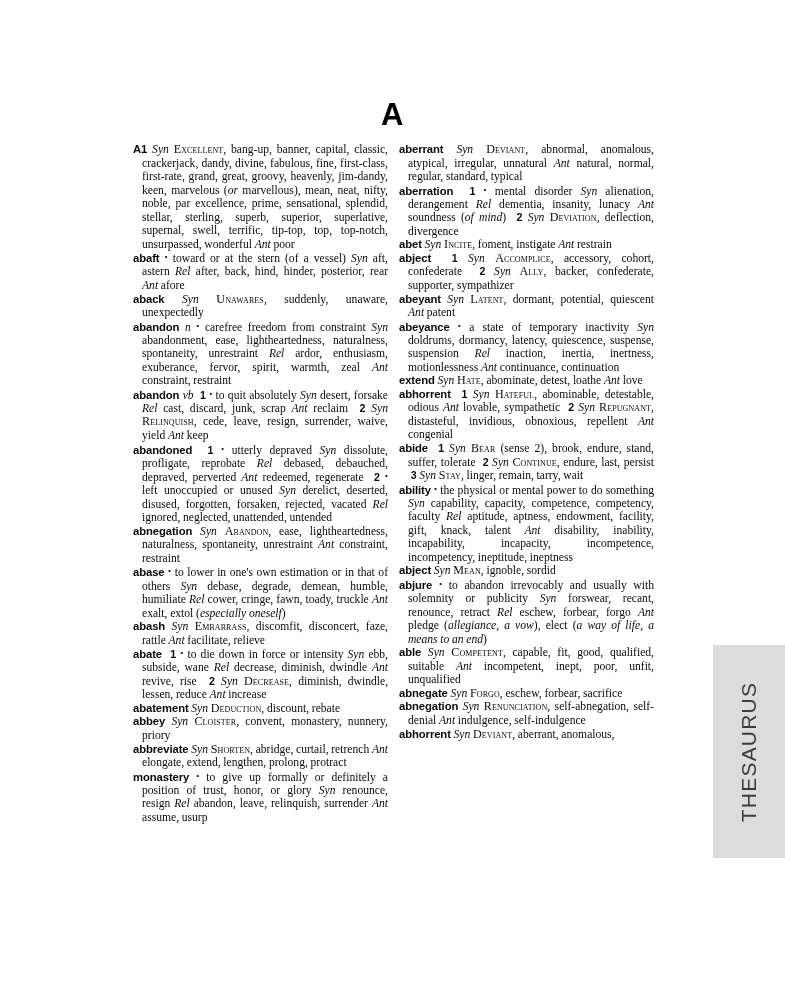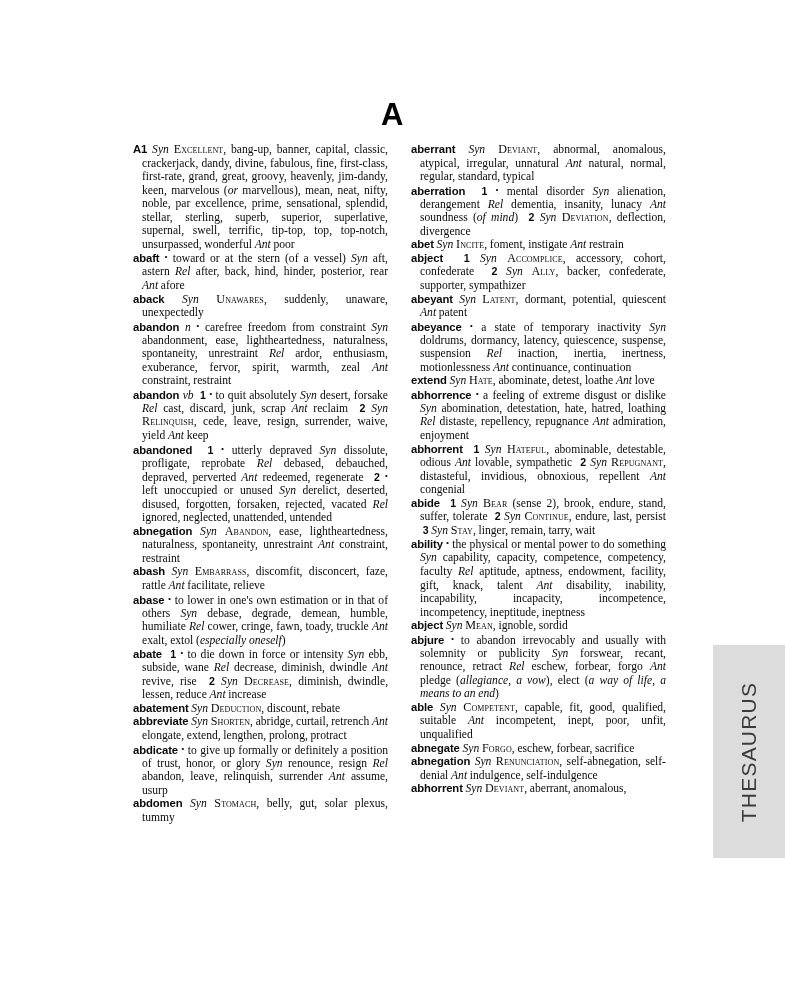--- a/index.html
+++ b/index.html
@@ -33,21 +33,21 @@
   }
 
   
   .columns {
     position: absolute;
     left: 133px;
     top: 143px;
     width: 534px;
     height: 810px;
     display: flex;
-    gap: 23px;
+    gap: 11px;
   }
   .col {
     width: 255px;
     flex: 0 0 255px;
     overflow: hidden;
   }
 
   .entry {
     font-size: 11.6px;
     line-height: 13.55px;
@@ -109,37 +109,36 @@
 
   <div class="columns">
     <div class="col">
         <p class="entry"><span class="hw">A1</span> <span class="it">Syn</span> <span class="sc">Excellent</span>, bang-up, banner, capital, classic, crackerjack, dandy, divine, fabulous, fine, first-class, first-rate, grand, great, groovy, heavenly, jim-dandy, keen, marvelous (<span class="it">or</span> marvellous), mean, neat, nifty, noble, par excellence, prime, sensational, splendid, stellar, sterling, superb, superior, superlative, supernal, swell, terrific, tip-top, top, top-notch, unsurpassed, wonderful <span class="it">Ant</span> poor</p>
         <p class="entry"><span class="hw">abaft</span> <span class="bullet">•</span> toward or at the stern (of a vessel) <span class="it">Syn</span> aft, astern <span class="it">Rel</span> after, back, hind, hinder, posterior, rear <span class="it">Ant</span> afore</p>
         <p class="entry"><span class="hw">aback</span> <span class="it">Syn</span> <span class="sc">Unawares</span>, suddenly, unaware, unexpectedly</p>
         <p class="entry"><span class="hw">abandon</span> <span class="it">n</span> <span class="bullet">•</span> carefree freedom from constraint <span class="it">Syn</span> abandonment, ease, lightheartedness, naturalness, spontaneity, unrestraint <span class="it">Rel</span> ardor, enthusiasm, exuberance, fervor, spirit, warmth, zeal <span class="it">Ant</span> constraint, restraint</p>
         <p class="entry"><span class="hw">abandon</span> <span class="it">vb</span> &nbsp;<span class="num">1</span> <span class="bullet">•</span> to quit absolutely <span class="it">Syn</span> desert, forsake <span class="it">Rel</span> cast, discard, junk, scrap <span class="it">Ant</span> reclaim &nbsp;<span class="num">2</span> <span class="it">Syn</span> <span class="sc">Relinquish</span>, cede, leave, resign, surrender, waive, yield <span class="it">Ant</span> keep</p>
         <p class="entry"><span class="hw">abandoned</span> &nbsp;<span class="num">1</span> <span class="bullet">•</span> utterly depraved <span class="it">Syn</span> dissolute, profligate, reprobate <span class="it">Rel</span> debased, debauched, depraved, perverted <span class="it">Ant</span> redeemed, regenerate &nbsp;<span class="num">2</span> <span class="bullet">•</span> left unoccupied or unused <span class="it">Syn</span> derelict, deserted, disused, forgotten, forsaken, rejected, vacated <span class="it">Rel</span> ignored, neglected, unattended, untended</p>
         <p class="entry"><span class="hw">abnegation</span> <span class="it">Syn</span> <span class="sc">Abandon</span>, ease, lightheartedness, naturalness, spontaneity, unrestraint <span class="it">Ant</span> constraint, restraint</p>
+        <p class="entry"><span class="hw">abase</span> <span class="bullet">•</span> to lower in one's own estimation or in that of others <span class="it">Syn</span> debase, degrade, demean, humble, humiliate <span class="it">Rel</span> cower, cringe, fawn, toady, truckle <span class="it">Ant</span> exalt, extol (<span class="it">especially oneself</span>)</p>
         <p class="entry"><span class="hw">abash</span> <span class="it">Syn</span> <span class="sc">Embarrass</span>, discomfit, disconcert, faze, rattle <span class="it">Ant</span> facilitate, relieve</p>
-        <p class="entry"><span class="hw">abase</span> <span class="bullet">•</span> to lower in one's own estimation or in that of others <span class="it">Syn</span> debase, degrade, demean, humble, humiliate <span class="it">Rel</span> cower, cringe, fawn, toady, truckle <span class="it">Ant</span> exalt, extol (<span class="it">especially oneself</span>)</p>
         <p class="entry"><span class="hw">abate</span> &nbsp;<span class="num">1</span> <span class="bullet">•</span> to die down in force or intensity <span class="it">Syn</span> ebb, subside, wane <span class="it">Rel</span> decrease, diminish, dwindle <span class="it">Ant</span> revive, rise &nbsp;<span class="num">2</span> <span class="it">Syn</span> <span class="sc">Decrease</span>, diminish, dwindle, lessen, reduce <span class="it">Ant</span> increase</p>
         <p class="entry"><span class="hw">abatement</span> <span class="it">Syn</span> <span class="sc">Deduction</span>, discount, rebate</p>
+        <p class="entry"><span class="hw">abbey</span> <span class="it">Syn</span> <span class="sc">Cloister</span>, convent, monastery, nunnery, priory</p>
         <p class="entry"><span class="hw">abbreviate</span> <span class="it">Syn</span> <span class="sc">Shorten</span>, abridge, curtail, retrench <span class="it">Ant</span> elongate, extend, lengthen, prolong, protract</p>
-        <p class="entry"><span class="hw">abdicate</span> <span class="bullet">•</span> to give up formally or definitely a position of trust, honor, or glory <span class="it">Syn</span> renounce, resign <span class="it">Rel</span> abandon, leave, relinquish, surrender <span class="it">Ant</span> assume, usurp</p>
-        <p class="entry"><span class="hw">abdomen</span> <span class="it">Syn</span> <span class="sc">Stomach</span>, belly, gut, solar plexus, tummy</p>
+        <p class="entry"><span class="hw">monastery</span> <span class="bullet">•</span> to give up formally or definitely a position of trust, honor, or glory <span class="it">Syn</span> renounce, resign <span class="it">Rel</span> abandon, leave, relinquish, surrender <span class="it">Ant</span> assume, usurp</p>
       </div>
     <div class="col">
         <p class="entry"><span class="hw">aberrant</span> <span class="it">Syn</span> <span class="sc">Deviant</span>, abnormal, anomalous, atypical, irregular, unnatural <span class="it">Ant</span> natural, normal, regular, standard, typical</p>
         <p class="entry"><span class="hw">aberration</span> &nbsp;<span class="num">1</span> <span class="bullet">•</span> mental disorder <span class="it">Syn</span> alienation, derangement <span class="it">Rel</span> dementia, insanity, lunacy <span class="it">Ant</span> soundness (<span class="it">of mind</span>) &nbsp;<span class="num">2</span> <span class="it">Syn</span> <span class="sc">Deviation</span>, deflection, divergence</p>
         <p class="entry"><span class="hw">abet</span> <span class="it">Syn</span> <span class="sc">Incite</span>, foment, instigate <span class="it">Ant</span> restrain</p>
         <p class="entry"><span class="hw">abject</span> &nbsp;<span class="num">1</span> <span class="it">Syn</span> <span class="sc">Accomplice</span>, accessory, cohort, confederate &nbsp;<span class="num">2</span> <span class="it">Syn</span> <span class="sc">Ally</span>, backer, confederate, supporter, sympathizer</p>
         <p class="entry"><span class="hw">abeyant</span> <span class="it">Syn</span> <span class="sc">Latent</span>, dormant, potential, quiescent <span class="it">Ant</span> patent</p>
         <p class="entry"><span class="hw">abeyance</span> <span class="bullet">•</span> a state of temporary inactivity <span class="it">Syn</span> doldrums, dormancy, latency, quiescence, suspense, suspension <span class="it">Rel</span> inaction, inertia, inertness, motionlessness <span class="it">Ant</span> continuance, continuation</p>
         <p class="entry"><span class="hw">extend</span> <span class="it">Syn</span> <span class="sc">Hate</span>, abominate, detest, loathe <span class="it">Ant</span> love</p>
-        <p class="entry"><span class="hw">abhorrence</span> <span class="bullet">•</span> a feeling of extreme disgust or dislike <span class="it">Syn</span> abomination, detestation, hate, hatred, loathing <span class="it">Rel</span> distaste, repellency, repugnance <span class="it">Ant</span> admiration, enjoyment</p>
         <p class="entry"><span class="hw">abhorrent</span> &nbsp;<span class="num">1</span> <span class="it">Syn</span> <span class="sc">Hateful</span>, abominable, detestable, odious <span class="it">Ant</span> lovable, sympathetic &nbsp;<span class="num">2</span> <span class="it">Syn</span> <span class="sc">Repugnant</span>, distasteful, invidious, obnoxious, repellent <span class="it">Ant</span> congenial</p>
         <p class="entry"><span class="hw">abide</span> &nbsp;<span class="num">1</span> <span class="it">Syn</span> <span class="sc">Bear</span> (sense 2), brook, endure, stand, suffer, tolerate &nbsp;<span class="num">2</span> <span class="it">Syn</span> <span class="sc">Continue</span>, endure, last, persist &nbsp;<span class="num">3</span> <span class="it">Syn</span> <span class="sc">Stay</span>, linger, remain, tarry, wait</p>
         <p class="entry"><span class="hw">ability</span> <span class="bullet">•</span> the physical or mental power to do something <span class="it">Syn</span> capability, capacity, competence, competency, faculty <span class="it">Rel</span> aptitude, aptness, endowment, facility, gift, knack, talent <span class="it">Ant</span> disability, inability, incapability, incapacity, incompetence, incompetency, ineptitude, ineptness</p>
         <p class="entry"><span class="hw">abject</span> <span class="it">Syn</span> <span class="sc">Mean</span>, ignoble, sordid</p>
         <p class="entry"><span class="hw">abjure</span> <span class="bullet">•</span> to abandon irrevocably and usually with solemnity or publicity <span class="it">Syn</span> forswear, recant, renounce, retract <span class="it">Rel</span> eschew, forbear, forgo <span class="it">Ant</span> pledge (<span class="it">allegiance, a vow</span>), elect (<span class="it">a way of life, a means to an end</span>)</p>
         <p class="entry"><span class="hw">able</span> <span class="it">Syn</span> <span class="sc">Competent</span>, capable, fit, good, qualified, suitable <span class="it">Ant</span> incompetent, inept, poor, unfit, unqualified</p>
         <p class="entry"><span class="hw">abnegate</span> <span class="it">Syn</span> <span class="sc">Forgo</span>, eschew, forbear, sacrifice</p>
         <p class="entry"><span class="hw">abnegation</span> <span class="it">Syn</span> <span class="sc">Renunciation</span>, self-abnegation, self-denial <span class="it">Ant</span> indulgence, self-indulgence</p>
         <p class="entry"><span class="hw">abhorrent</span> <span class="it">Syn</span> <span class="sc">Deviant</span>, aberrant, anomalous,</p>
       </div>

